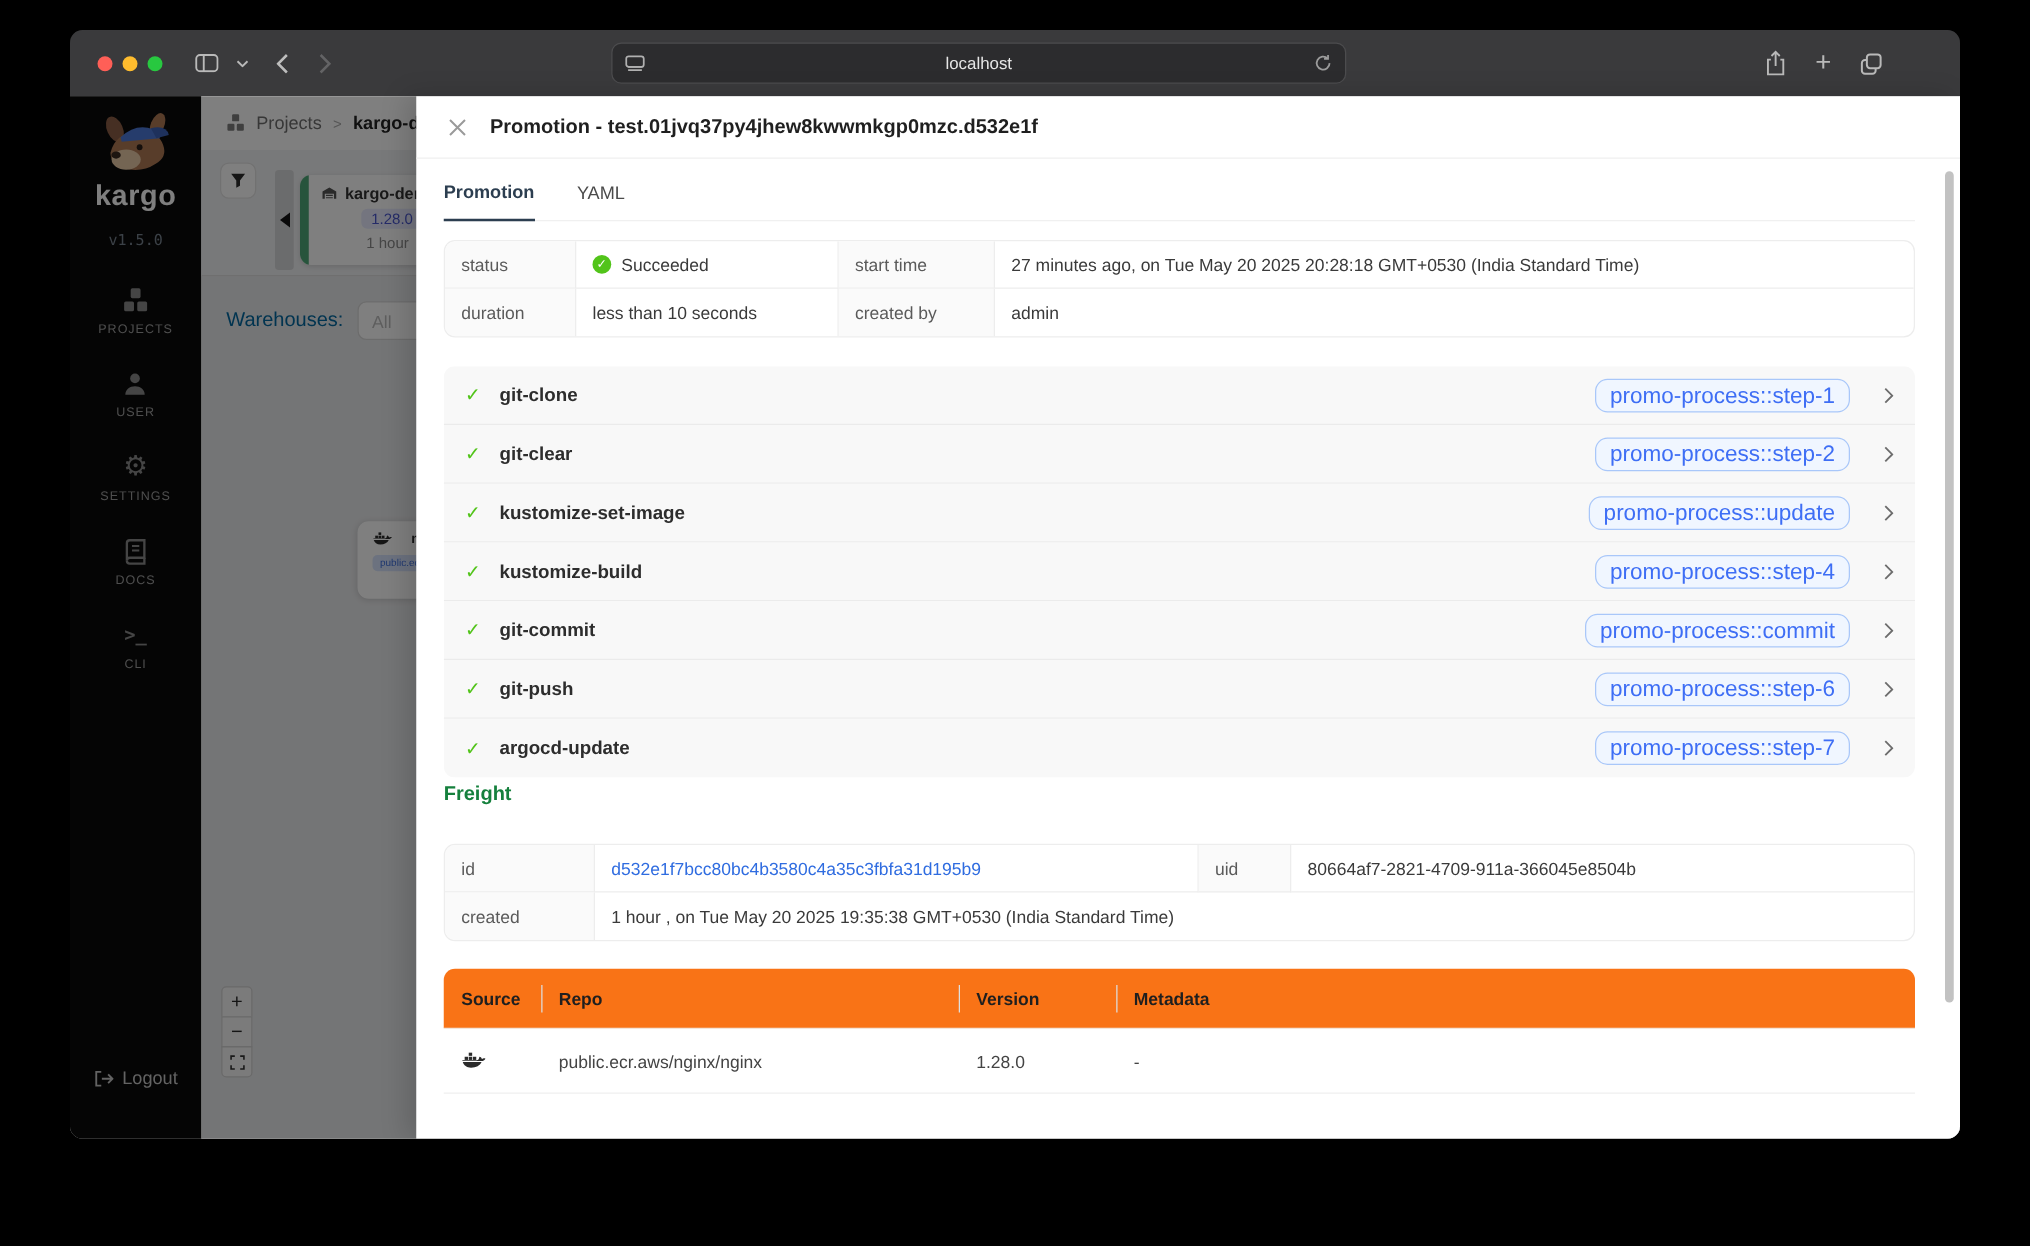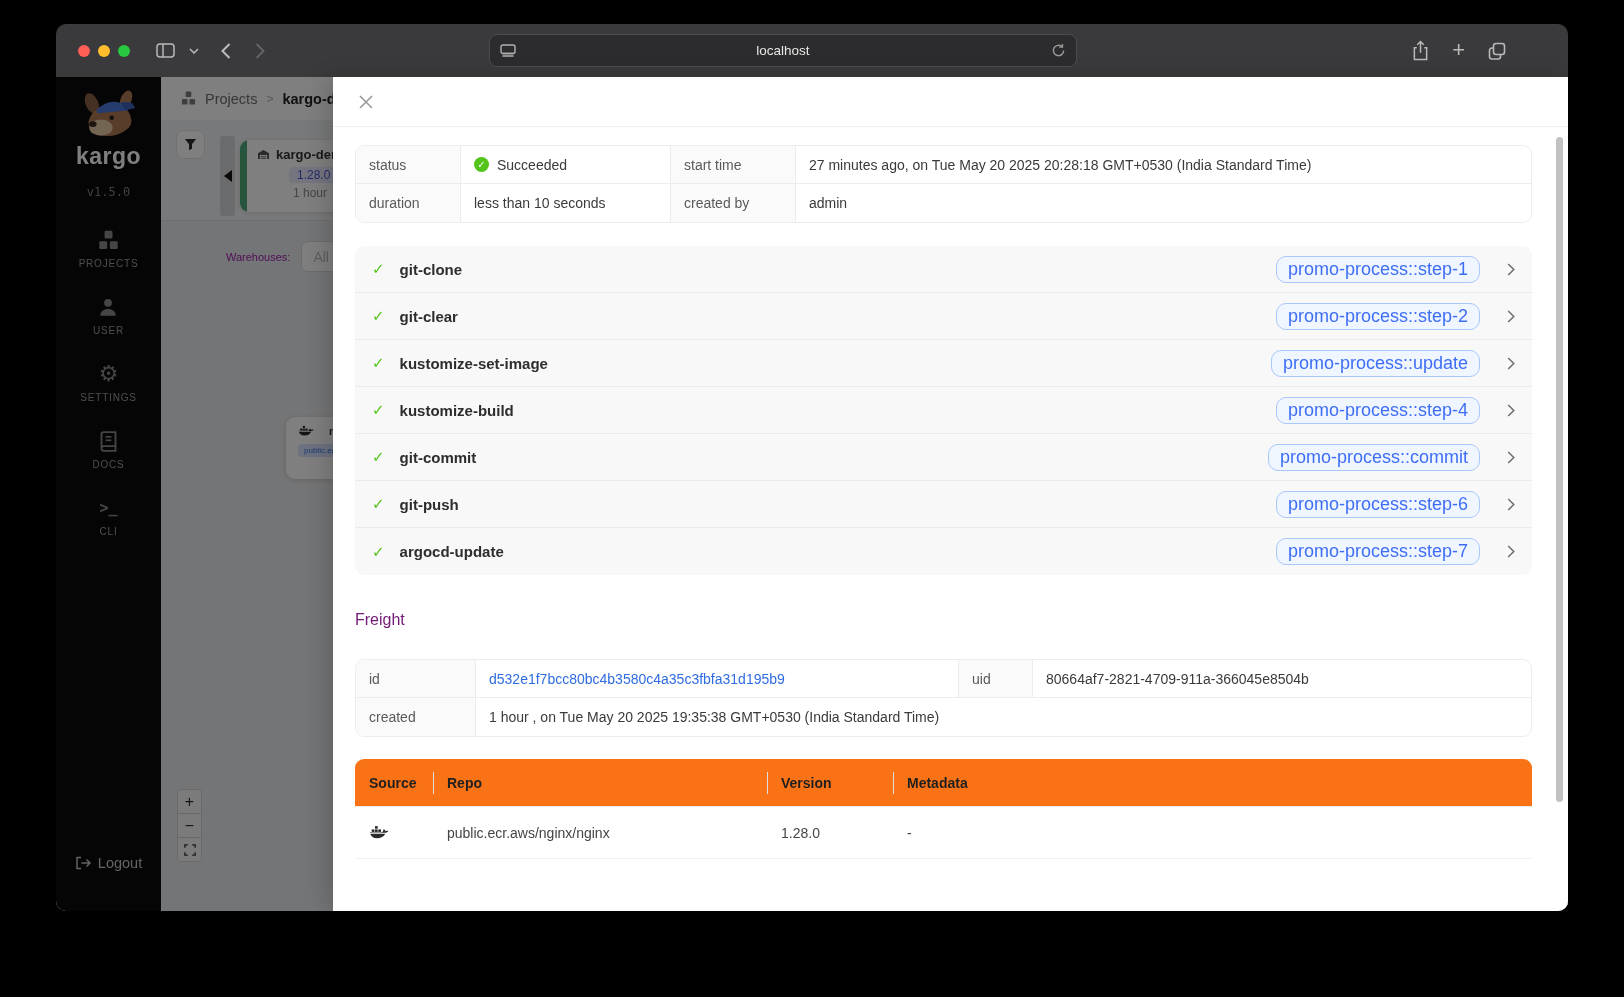--- a/index.html
+++ b/index.html
@@ -56,21 +56,21 @@
   .tri-left { width:0; height:0; border-top:6px solid transparent; border-bottom:6px solid transparent; border-right:8px solid #141414; }
   .stage-card { position:absolute; left:79px; top:20px; width:258px; height:72px; background:#fff;
     border-radius:9px; box-shadow:0 1px 4px rgba(0,0,0,.12); display:flex; overflow:hidden; }
   .stage-bar { width:7px; background:#4fa878; flex:none; }
   .stage-body { padding:7px 10px; }
   .stage-title { display:flex; align-items:center; gap:6px; font-size:13px; font-weight:600; color:#333; white-space:nowrap; }
   .stage-chip { display:inline-block; margin:5px 0 0 32px; background:#e8ebff; color:#4a57d0;
     font-size:12px; padding:1px 8px; border-radius:5px; }
   .stage-age { margin:3px 0 0 36px; font-size:12px; color:#8c8c8c; }
   .wh-row { position:absolute; left:20px; top:164px; display:flex; align-items:center; gap:11px; }
-  .wh-label { font-size:11px; color:#a21caf;margin-left:45px; }
+  .wh-label { font-size:16px; color:#0369a1; }
   .wh-select { width:240px; height:31px; background:#fff; border:1px solid #d9d9d9; border-radius:7px;
     display:flex; align-items:center; padding-left:11px; color:#bdbdbd; font-size:14px; }
   .node-card { position:absolute; left:125px; top:340px; width:210px; height:62px; background:#fff;
     border-radius:9px; box-shadow:0 1px 5px rgba(0,0,0,.15); padding:8px 12px; }
   .node-title { display:flex; align-items:center; gap:15px; font-size:11px; font-weight:700; color:#2e2e2e; }
   .node-chip { display:inline-block; margin-top:7px; background:#d9e5ff; color:#3f6fe0; font-size:8px; padding:2px 6px; border-radius:4px; }
   .zoom-ctrl { position:absolute; left:16px; top:712px; display:flex; flex-direction:column; }
   .zc-btn { width:25px; height:25px; background:#f7f7f7; border:1px solid #d2d2d2; margin-top:-1px;
     display:flex; align-items:center; justify-content:center; font-size:16px; color:#2b2b2b; }
   .zc-btn:first-child { border-radius:4px 4px 0 0; margin-top:0; }
@@ -100,21 +100,21 @@
 
   .steps { margin-top:23px; border-radius:9px; overflow:hidden; }
   .step-row { height:47px; background:#f8f8f8; display:flex; align-items:center; padding:0 17px; border-bottom:1px solid #ebebeb; cursor:pointer; }
   .step-row:last-child { border-bottom:none; }
   .step-check { color:#52c41a; font-size:15px; flex:none; }
   .step-name { margin-left:15px; font-size:15px; font-weight:700; color:#2d2d2d; }
   .step-badge { margin-left:auto; font-size:18px; color:#3e6ef5; background:#f0f6ff;
     border:1px solid #a9c7f9; border-radius:10px; padding:2px 11px; white-space:nowrap; }
   .step-chev { margin-left:27px; display:flex; flex:none; }
 
-  .freight-heading { margin-top:36px; font-size:16px; font-weight:400; color:#701a75; }
+  .freight-heading { margin-top:5px; font-size:16px; font-weight:700; color:#15803d; }
   .freight-grid { margin-top:30px; display:grid; grid-template-columns:120px 483px 74px 1fr;
     border:1px solid #ededed; border-radius:9px; overflow:hidden; font-size:14px; }
   .span3 { grid-column:2 / 5; }
   .link { color:#2f6ce0; cursor:pointer; }
 
   .artifacts { margin-top:22px; font-size:14px; }
   .a-head { display:grid; grid-template-columns:78px 334px 126px 1fr; background:#f97316;
     border-radius:9px 9px 0 0; height:48px; border-bottom:1px solid #ececec; }
   .a-hcell { display:flex; align-items:center; padding:0 14px; font-weight:700; color:#1f1f1f; position:relative; }
   .a-hcell + .a-hcell::before { content:""; position:absolute; left:0; top:13px; width:1px; height:22px; background:#dedede; }
@@ -338,23 +338,28 @@
 
     <div class="dim-overlay"></div>
 
     <section class="drawer">
       <div class="drawer-header">
         <span class="close-btn">
           <svg width="14" height="14" viewBox="0 0 14 14">
                 <path d="M1 1 13 13M13 1 1 13" stroke="#9a9a9a" stroke-width="1.6"></path>
               </svg>
         </span>
+        <span class="drawer-title">Promotion - test.01jvq37py4jhew8kwwmkgp0mzc.d532e1f</span>
       </div>
 
       <div class="drawer-body">
+        <div class="tabs">
+          <span class="tab active">Promotion</span>
+          <span class="tab">YAML</span>
+        </div>
 
         <div class="info-grid">
           <div class="cell lab">status</div>
           <div class="cell">
             <span class="succ-ic">✓</span>
             <span>Succeeded</span>
           </div>
           <div class="cell lab">start time</div>
           <div class="cell lastcol">27 minutes ago, on Tue May 20 2025 20:28:18 GMT+0530 (India Standard Time)</div>
           <div class="cell lab lastrow">duration</div>

